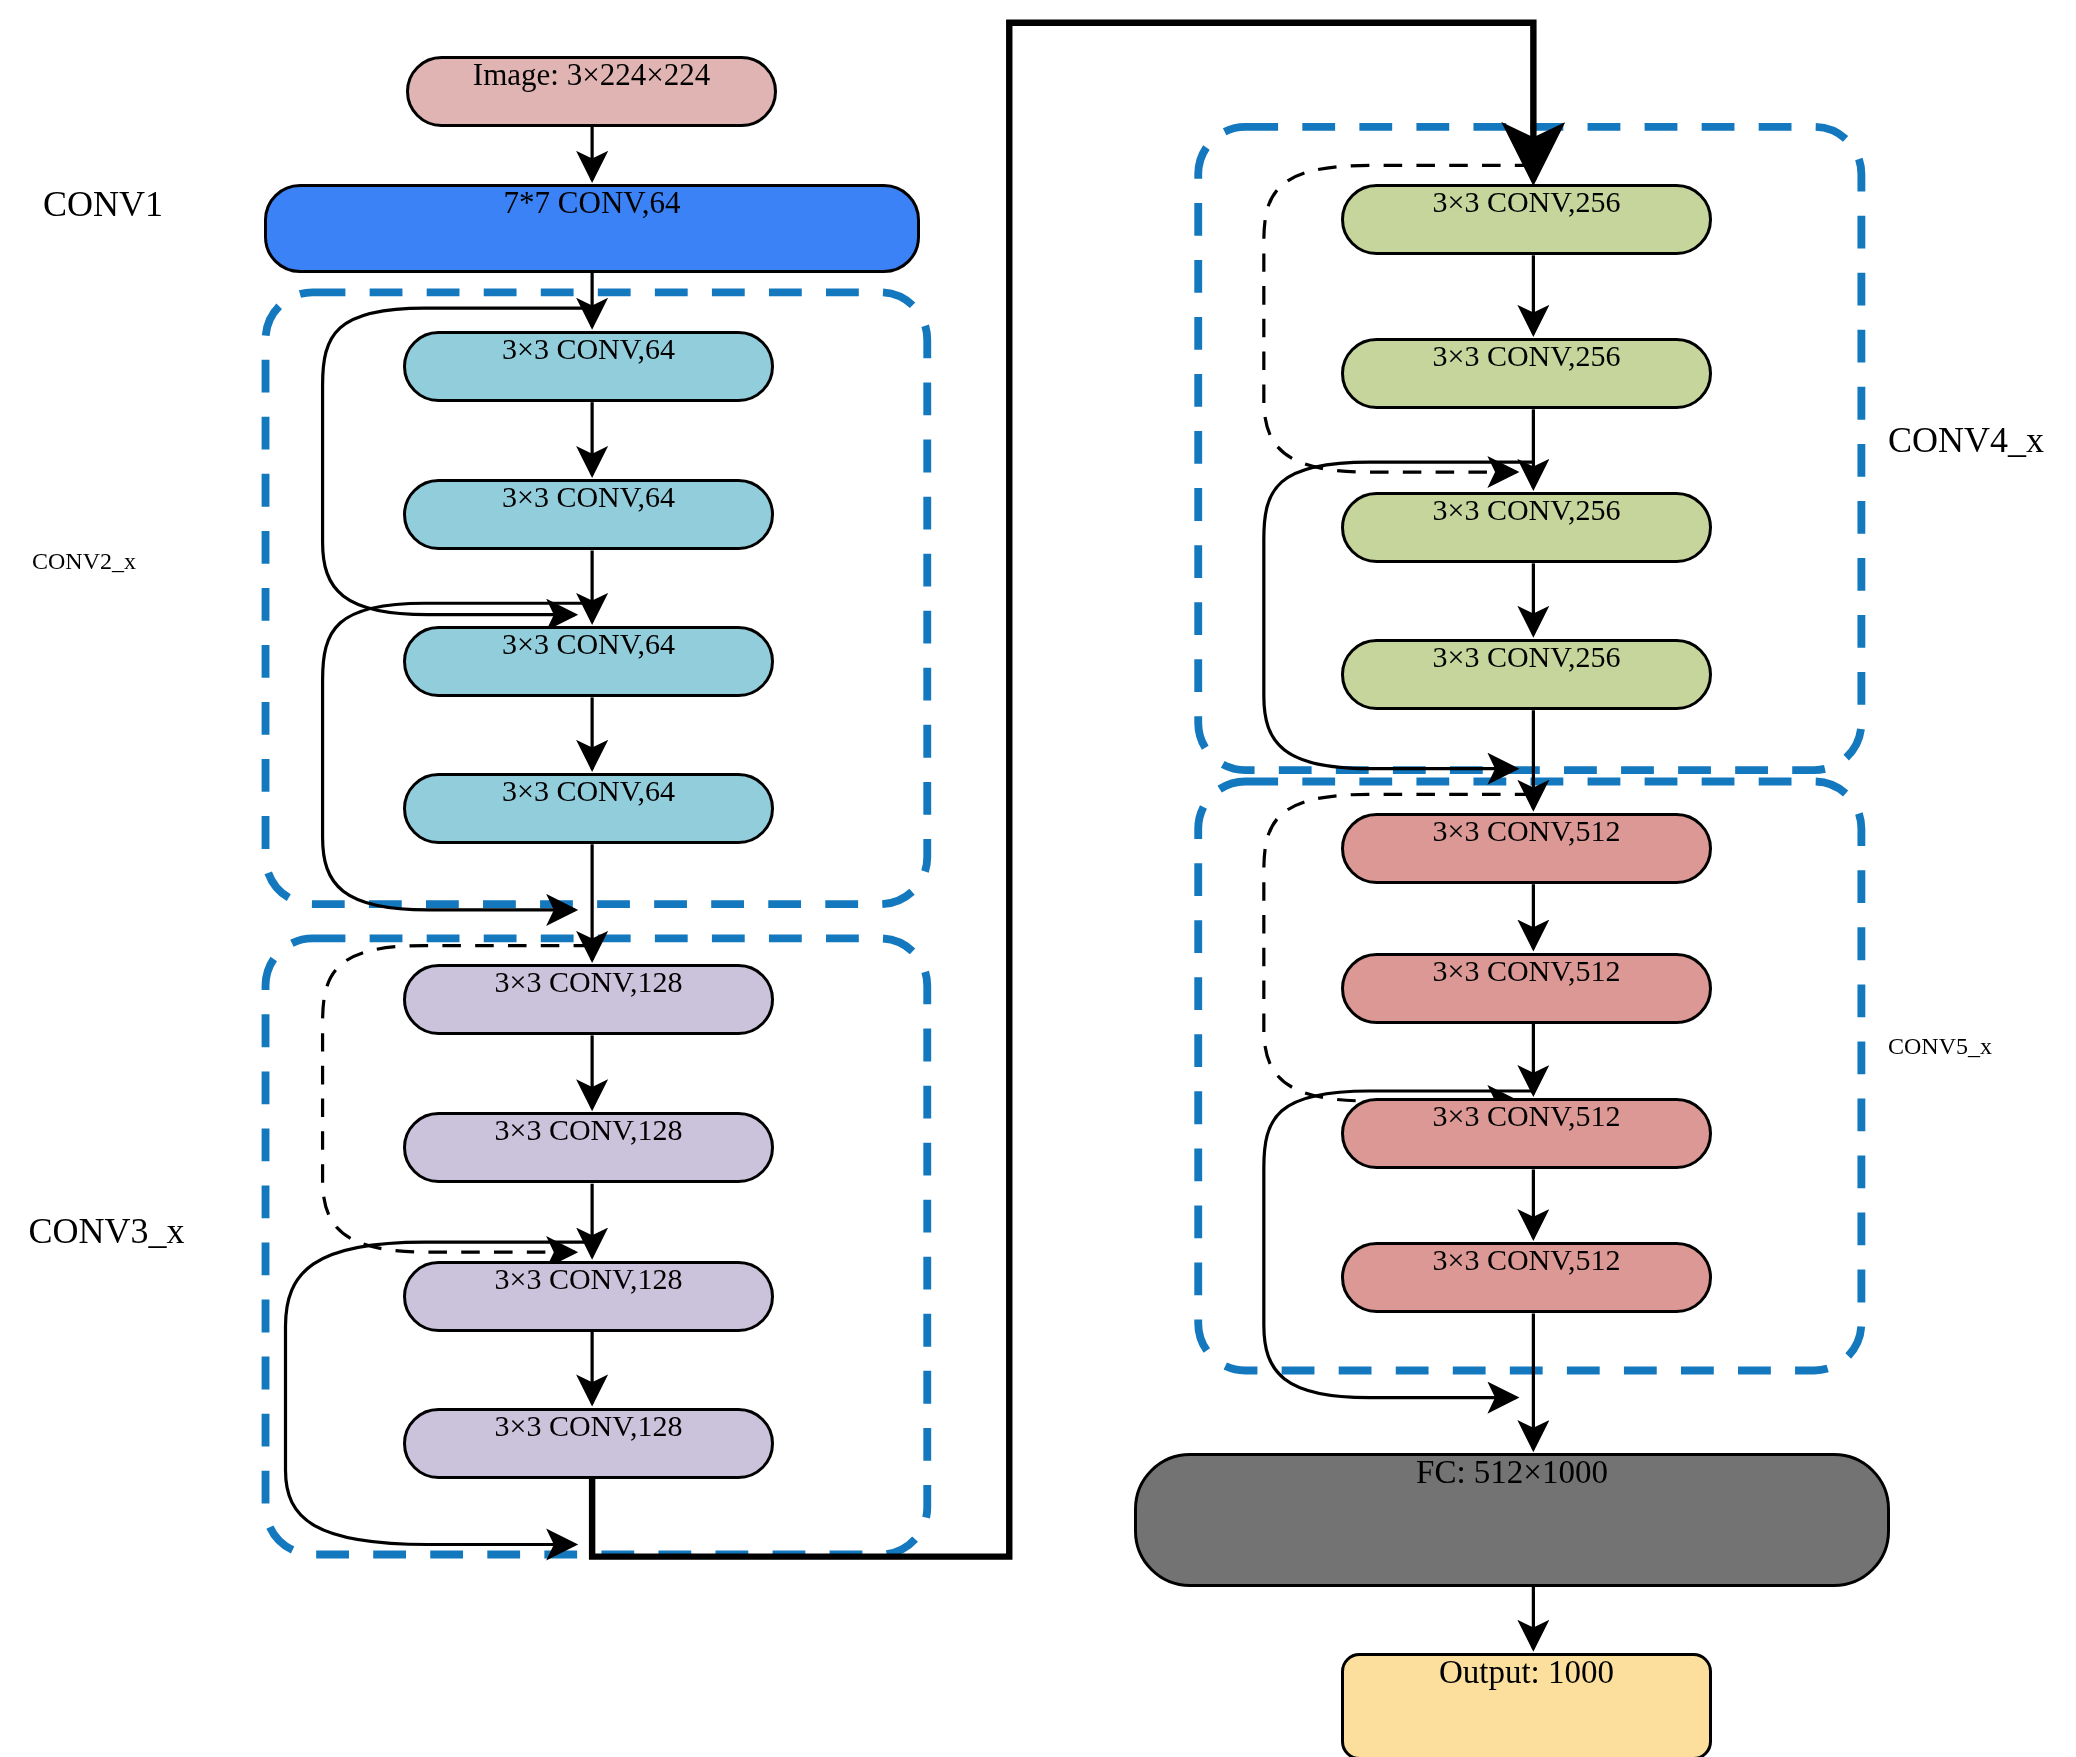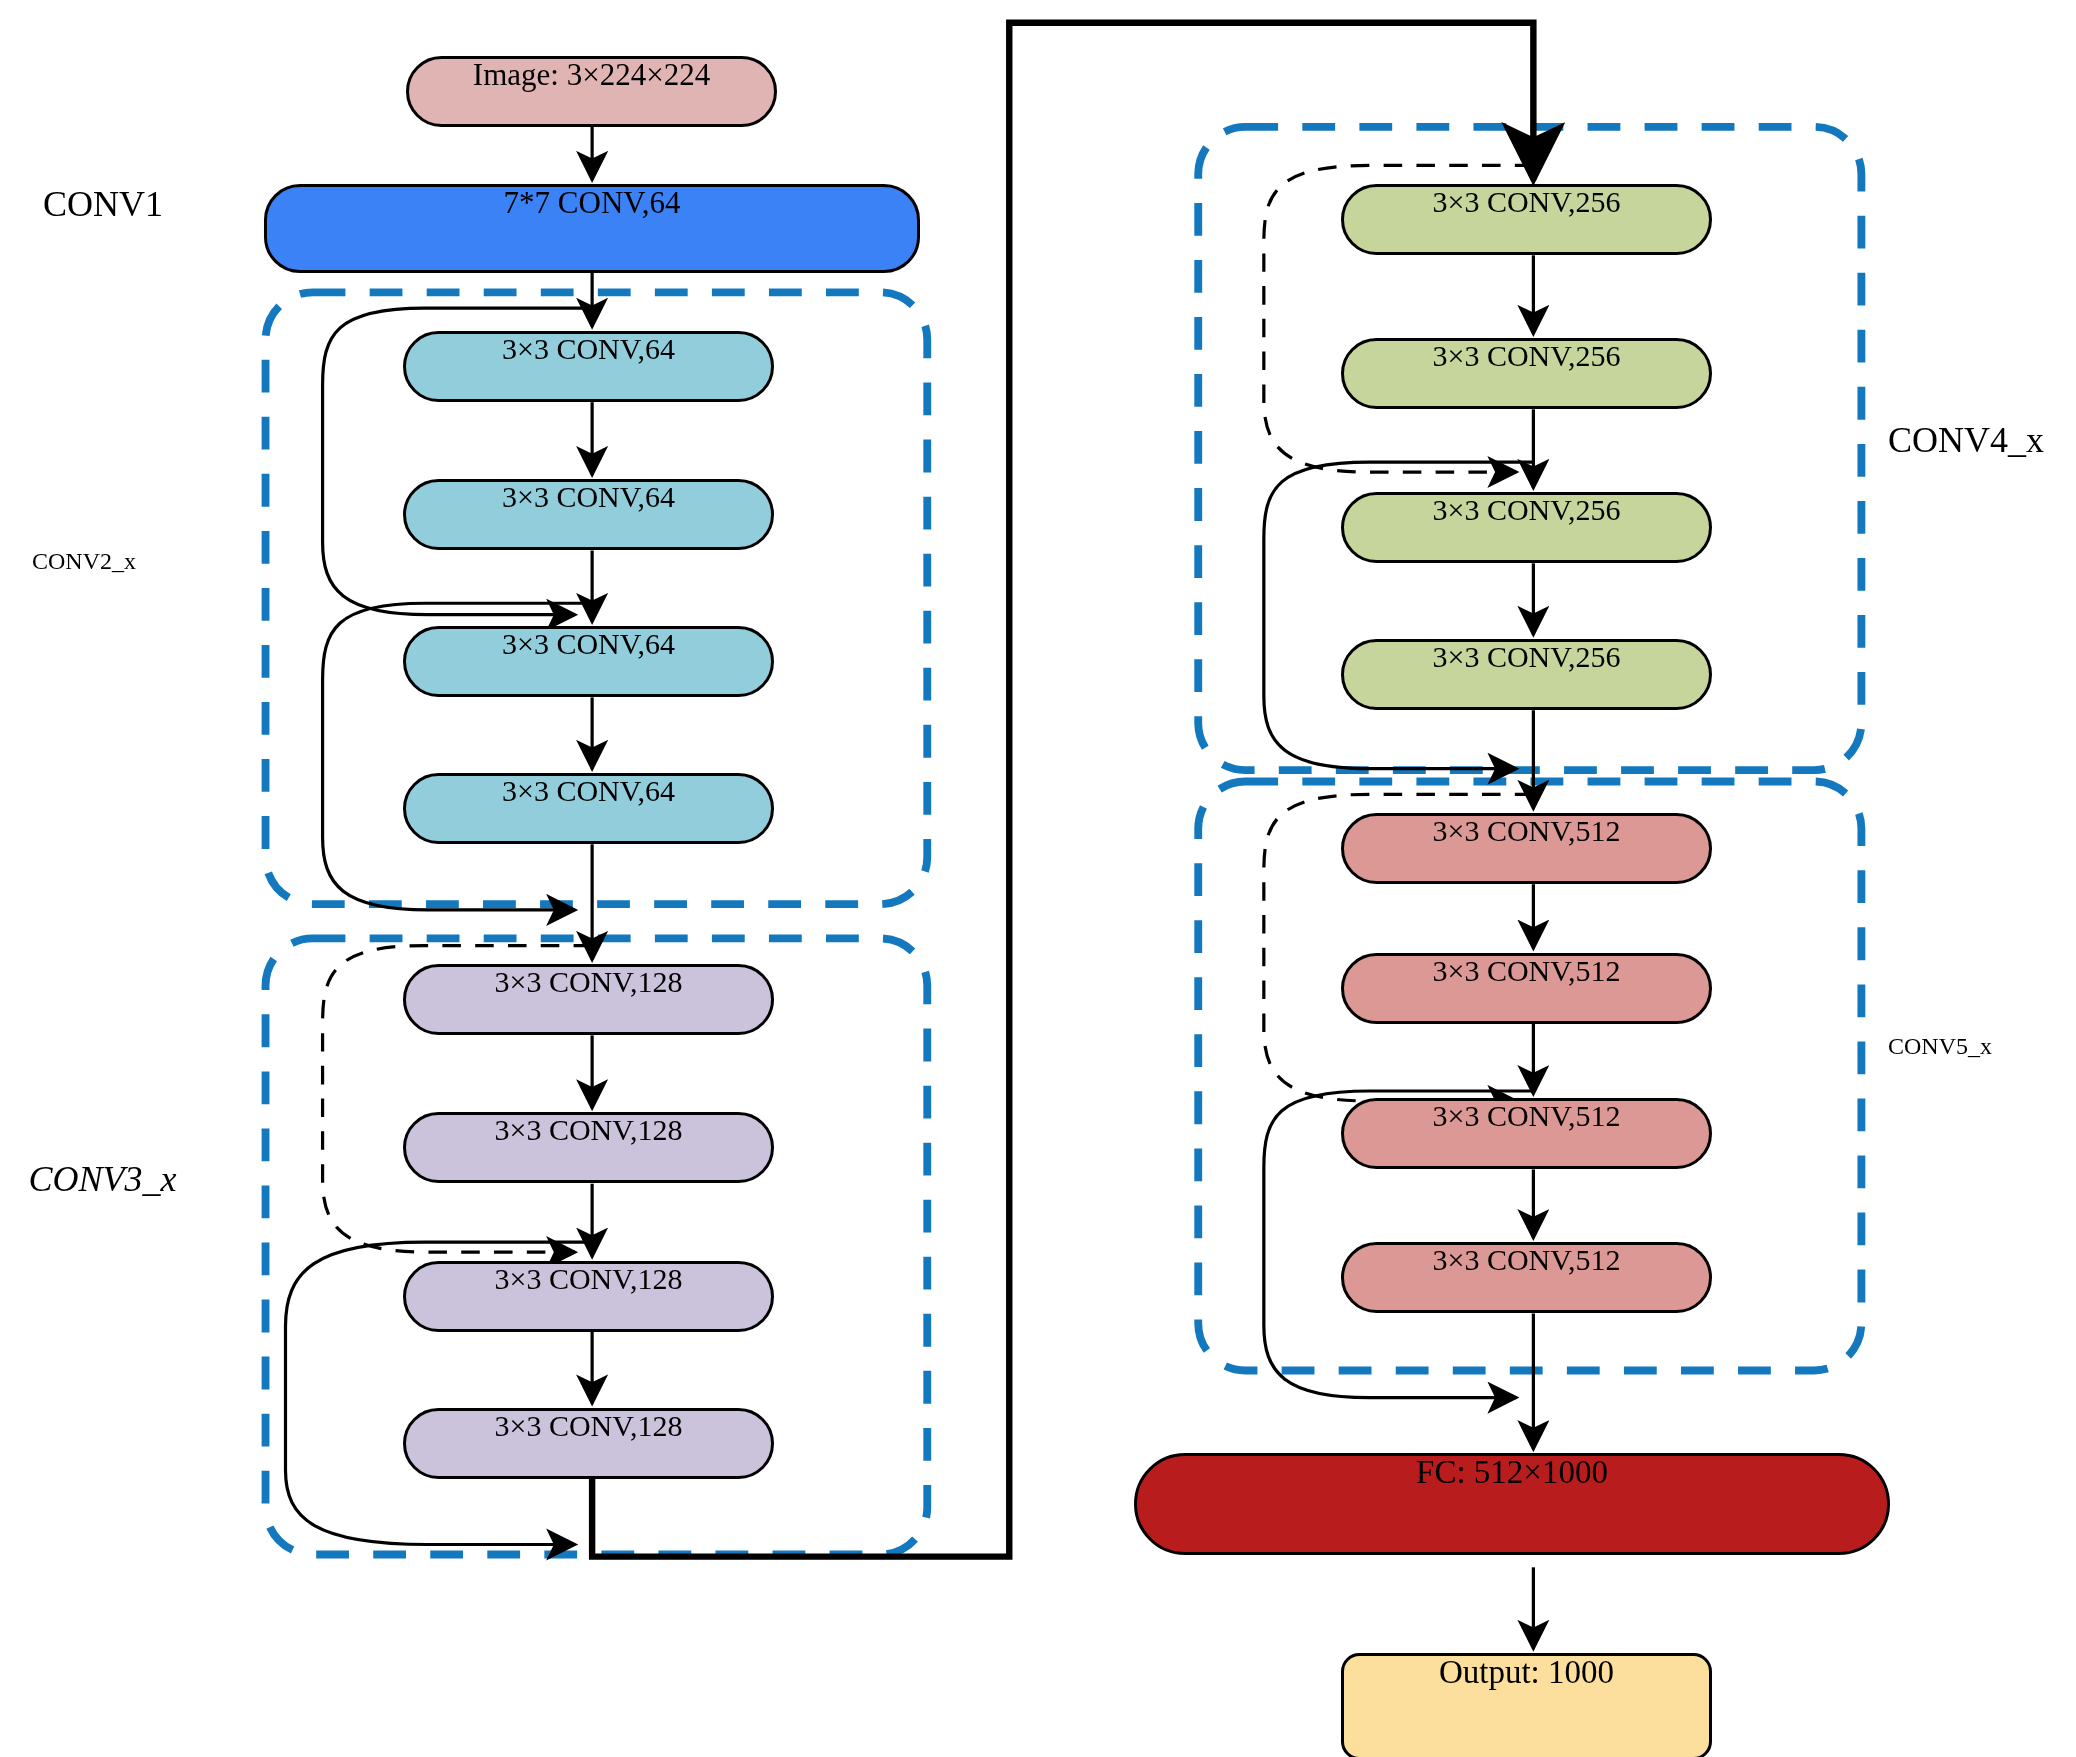--- a/index.html
+++ b/index.html
@@ -131,29 +131,29 @@
       </div>
       <div class="node" style="left: 1341px; top: 953px; width: 371px; height: 71px; border-radius: 36px; background: rgb(219, 152, 148); font-size: 30px;">
         <span>3×3 CONV,512</span>
       </div>
       <div class="node" style="left: 1341px; top: 1098px; width: 371px; height: 71px; border-radius: 36px; background: rgb(219, 152, 148); font-size: 30px;">
         <span>3×3 CONV,512</span>
       </div>
       <div class="node" style="left: 1341px; top: 1242px; width: 371px; height: 71px; border-radius: 36px; background: rgb(219, 152, 148); font-size: 30px;">
         <span>3×3 CONV,512</span>
       </div>
-      <div class="node" style="left: 1134px; top: 1453px; width: 756px; height: 102px; border-radius: 56px; background: #b91c1c; font-size: 33px;">
+      <div class="node" style="left: 1134px; top: 1453px; width: 756px; height: 134px; border-radius: 56px; background: #737373; font-size: 33px;">
         <span>FC: 512×1000</span>
       </div>
       <div class="node" style="left: 1341px; top: 1653px; width: 371px; height: 107px; border-radius: 18.5px; background: rgb(252, 223, 156); font-size: 33px;">
         <span>Output: 1000</span>
       </div>
     </div>
   <div id="labels-host">
       <div class="grplabel" style="left: 43px; top: 186px; font-size: 36px;">CONV1</div>
       <div class="grplabel" style="left: 32px; top: 549px; font-size: 24px;">CONV2_x</div>
-      <div class="grplabel" style="left: 28.5px; top: 1161px; font-size: 36px; font-style: italic;">CONV3_x</div>
+      <div class="grplabel" style="left: 28.5px; top: 1213px; font-size: 36px;">CONV3_x</div>
       <div class="grplabel" style="left: 1888px; top: 422px; font-size: 36px;">CONV4_x</div>
       <div class="grplabel" style="left: 1888px; top: 1034px; font-size: 24px;">CONV5_x</div>
     </div>
 
 </div>
 
 
 </body></html>

